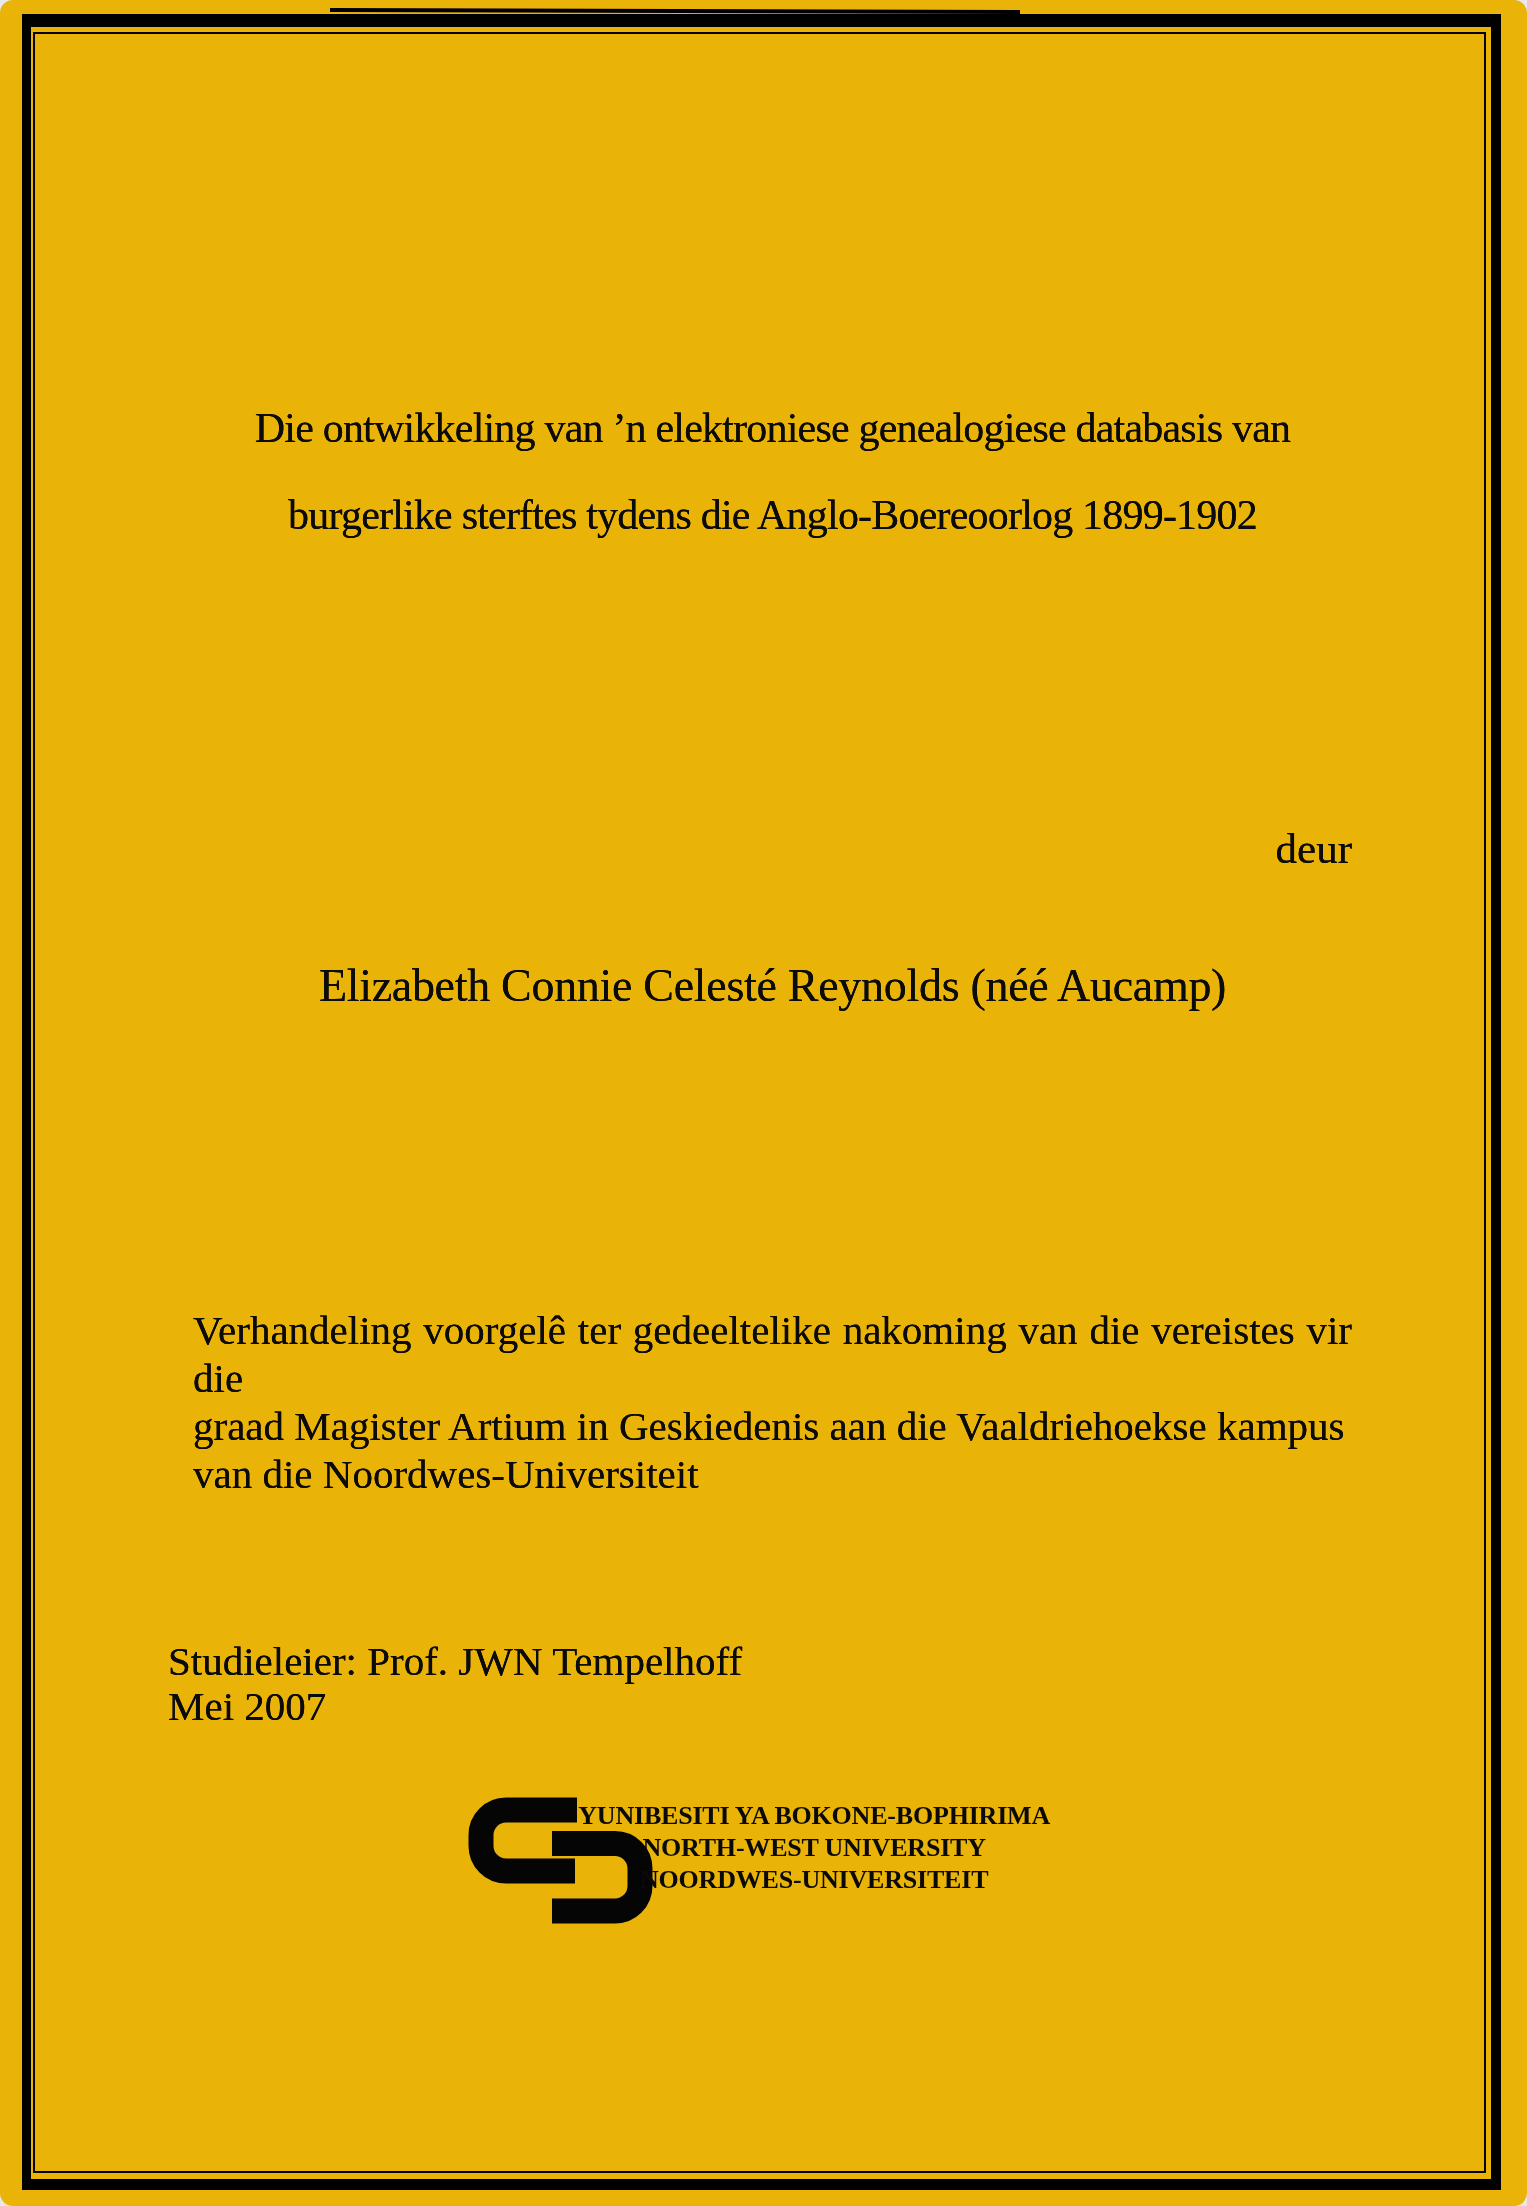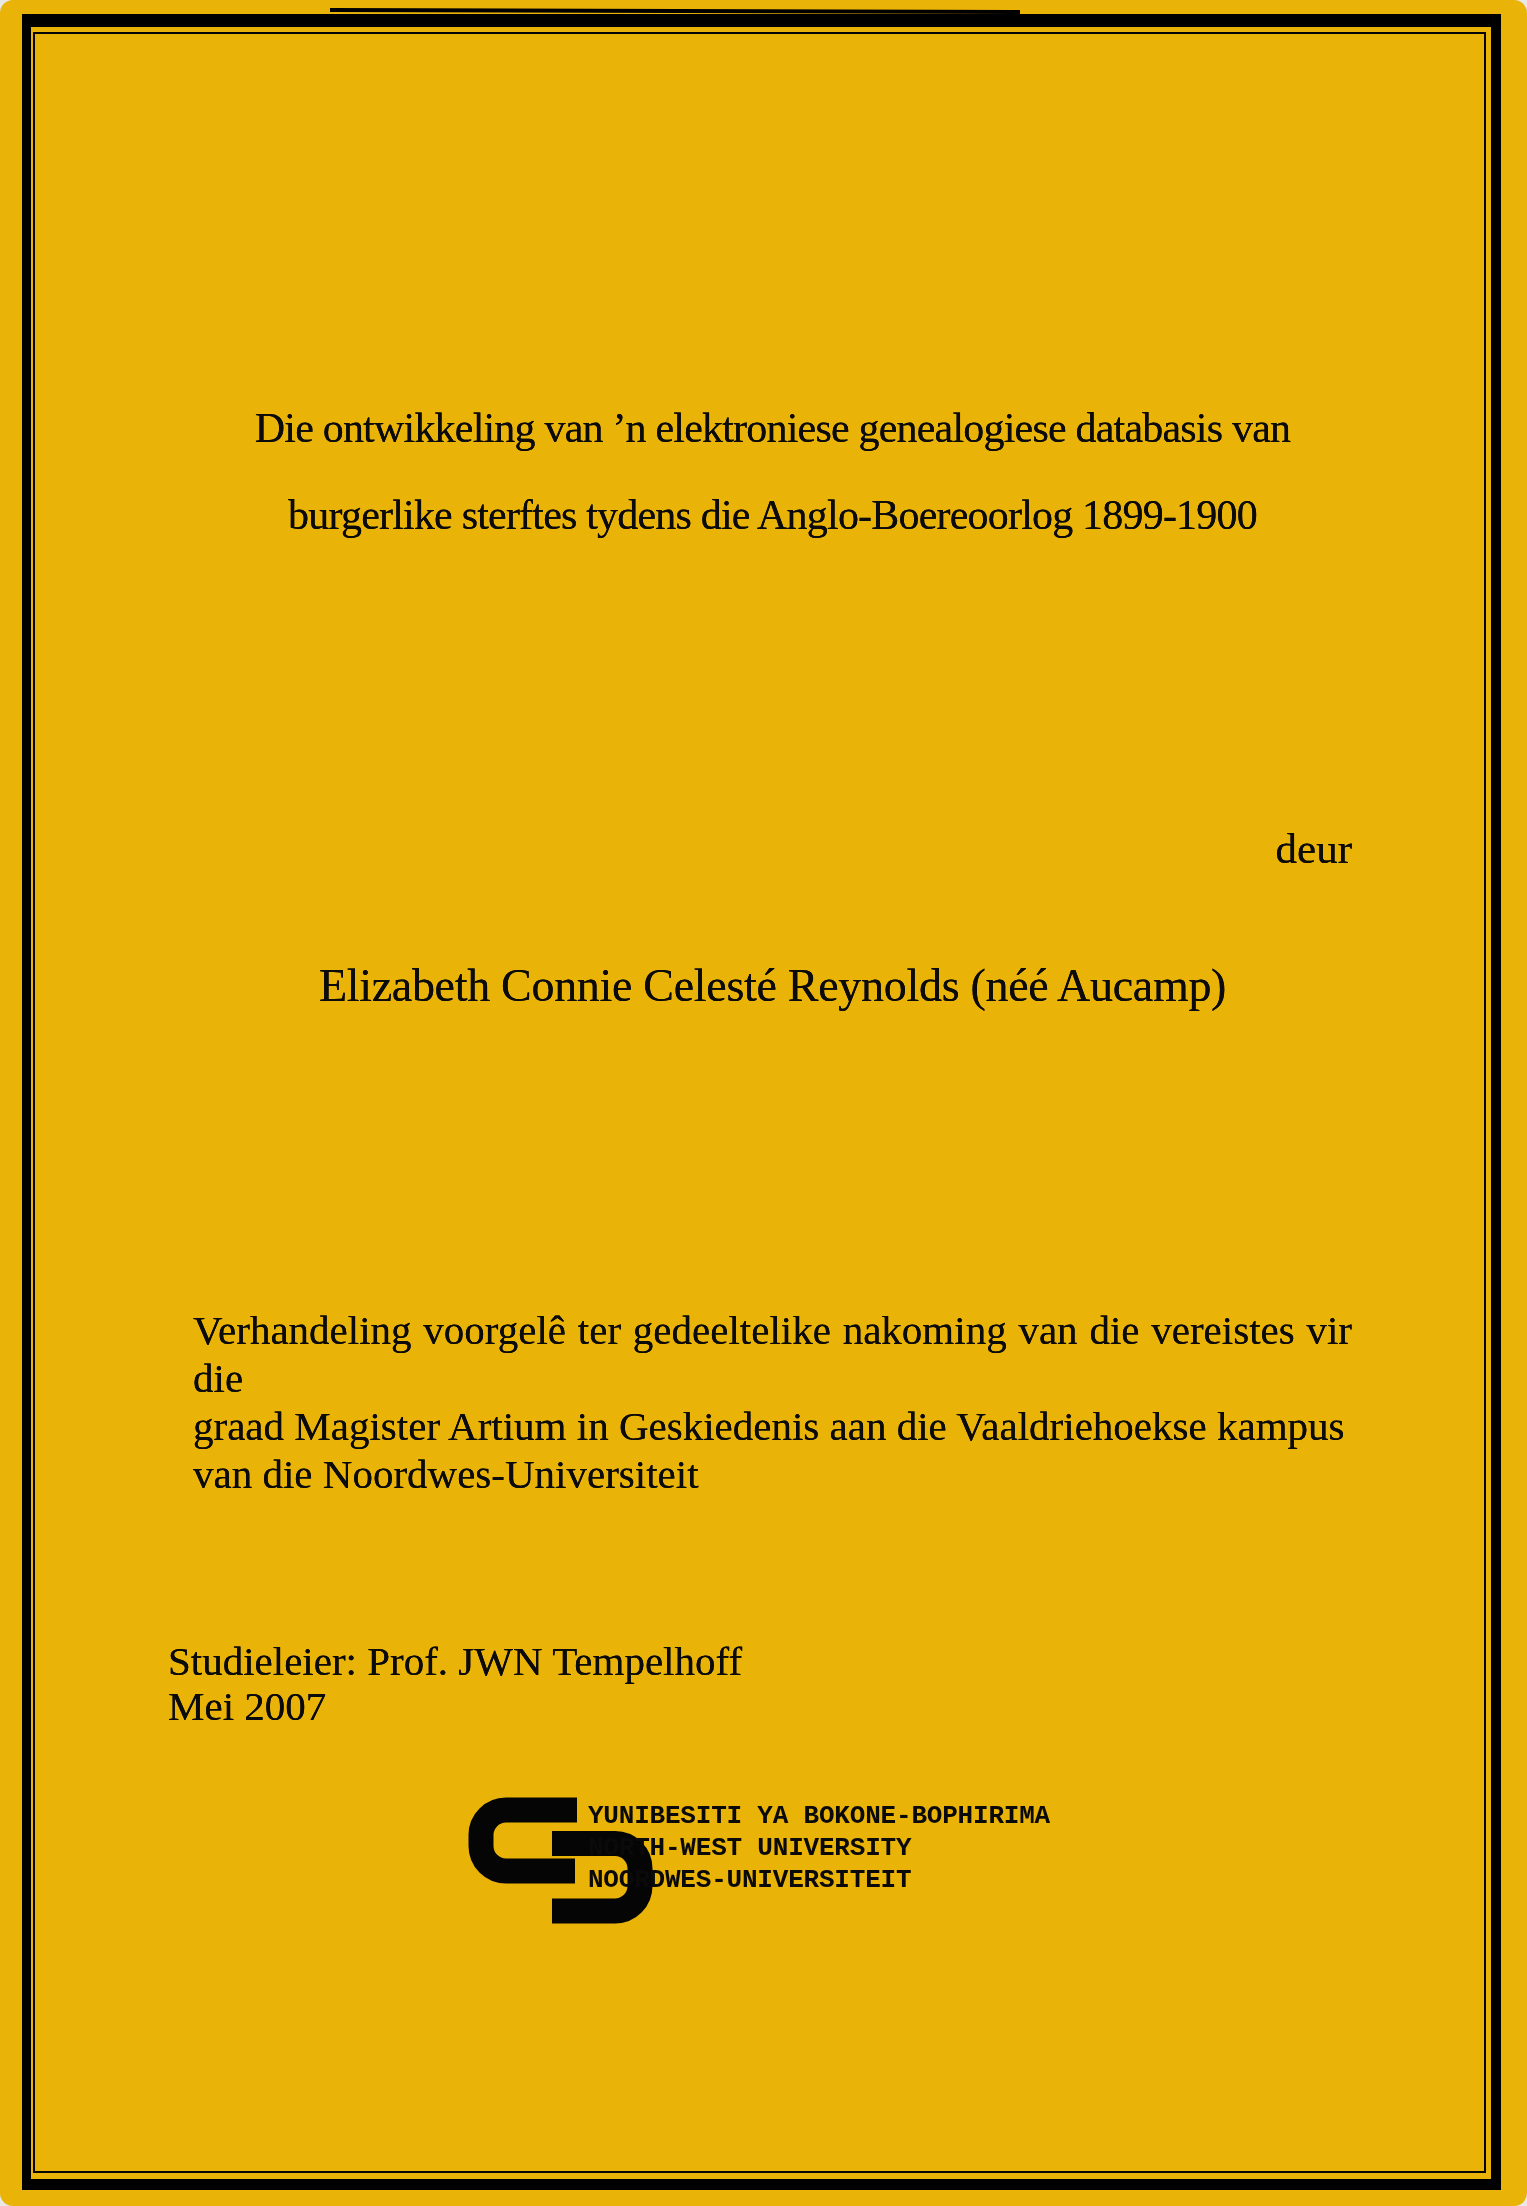--- a/index.html
+++ b/index.html
@@ -81,42 +81,42 @@
   .logo-mark {
     position: absolute;
     left: 468px; top: 1797px;
     width: 190px; height: 132px;
   }
   .logo-text {
     position: absolute;
     right: 477px; top: 1800px;
     display: flex;
     flex-direction: column;
-    align-items: flex-start;
-    font-family: Liberation Mono, monospace;
+    align-items: center;
+    font-family: Liberation Serif, serif;
     font-weight: 700;
     font-size: 26px;
     line-height: 32px;
     letter-spacing: -0.2px;
     color: #0a0a0a;
     white-space: nowrap;
   }
 </style>
 </head>
 <body>
 
 <div class="page">
 
   <div class="scan-streak"></div>
   <div class="frame-outer"></div>
   <div class="frame-inner"></div>
 
   <div class="text-col title">
     <div>Die ontwikkeling van ’n elektroniese genealogiese databasis van</div>
-    <div>burgerlike sterftes tydens die Anglo-Boereoorlog 1899-1900</div>
+    <div>burgerlike sterftes tydens die Anglo-Boereoorlog 1899-1902</div>
   </div>
 
   <div class="text-col byline">deur</div>
 
   <div class="text-col author">Elizabeth Connie Celesté Reynolds (néé Aucamp)</div>
 
   <div class="text-col statement">
     <div class="justified">Verhandeling voorgelê ter gedeeltelike nakoming van die vereistes vir die</div>
     <div><span>graad </span><span class="it">Magister Artium</span><span> in Geskiedenis aan die Vaaldriehoekse kampus</span></div>
     <div>van die Noordwes-Universiteit</div>

